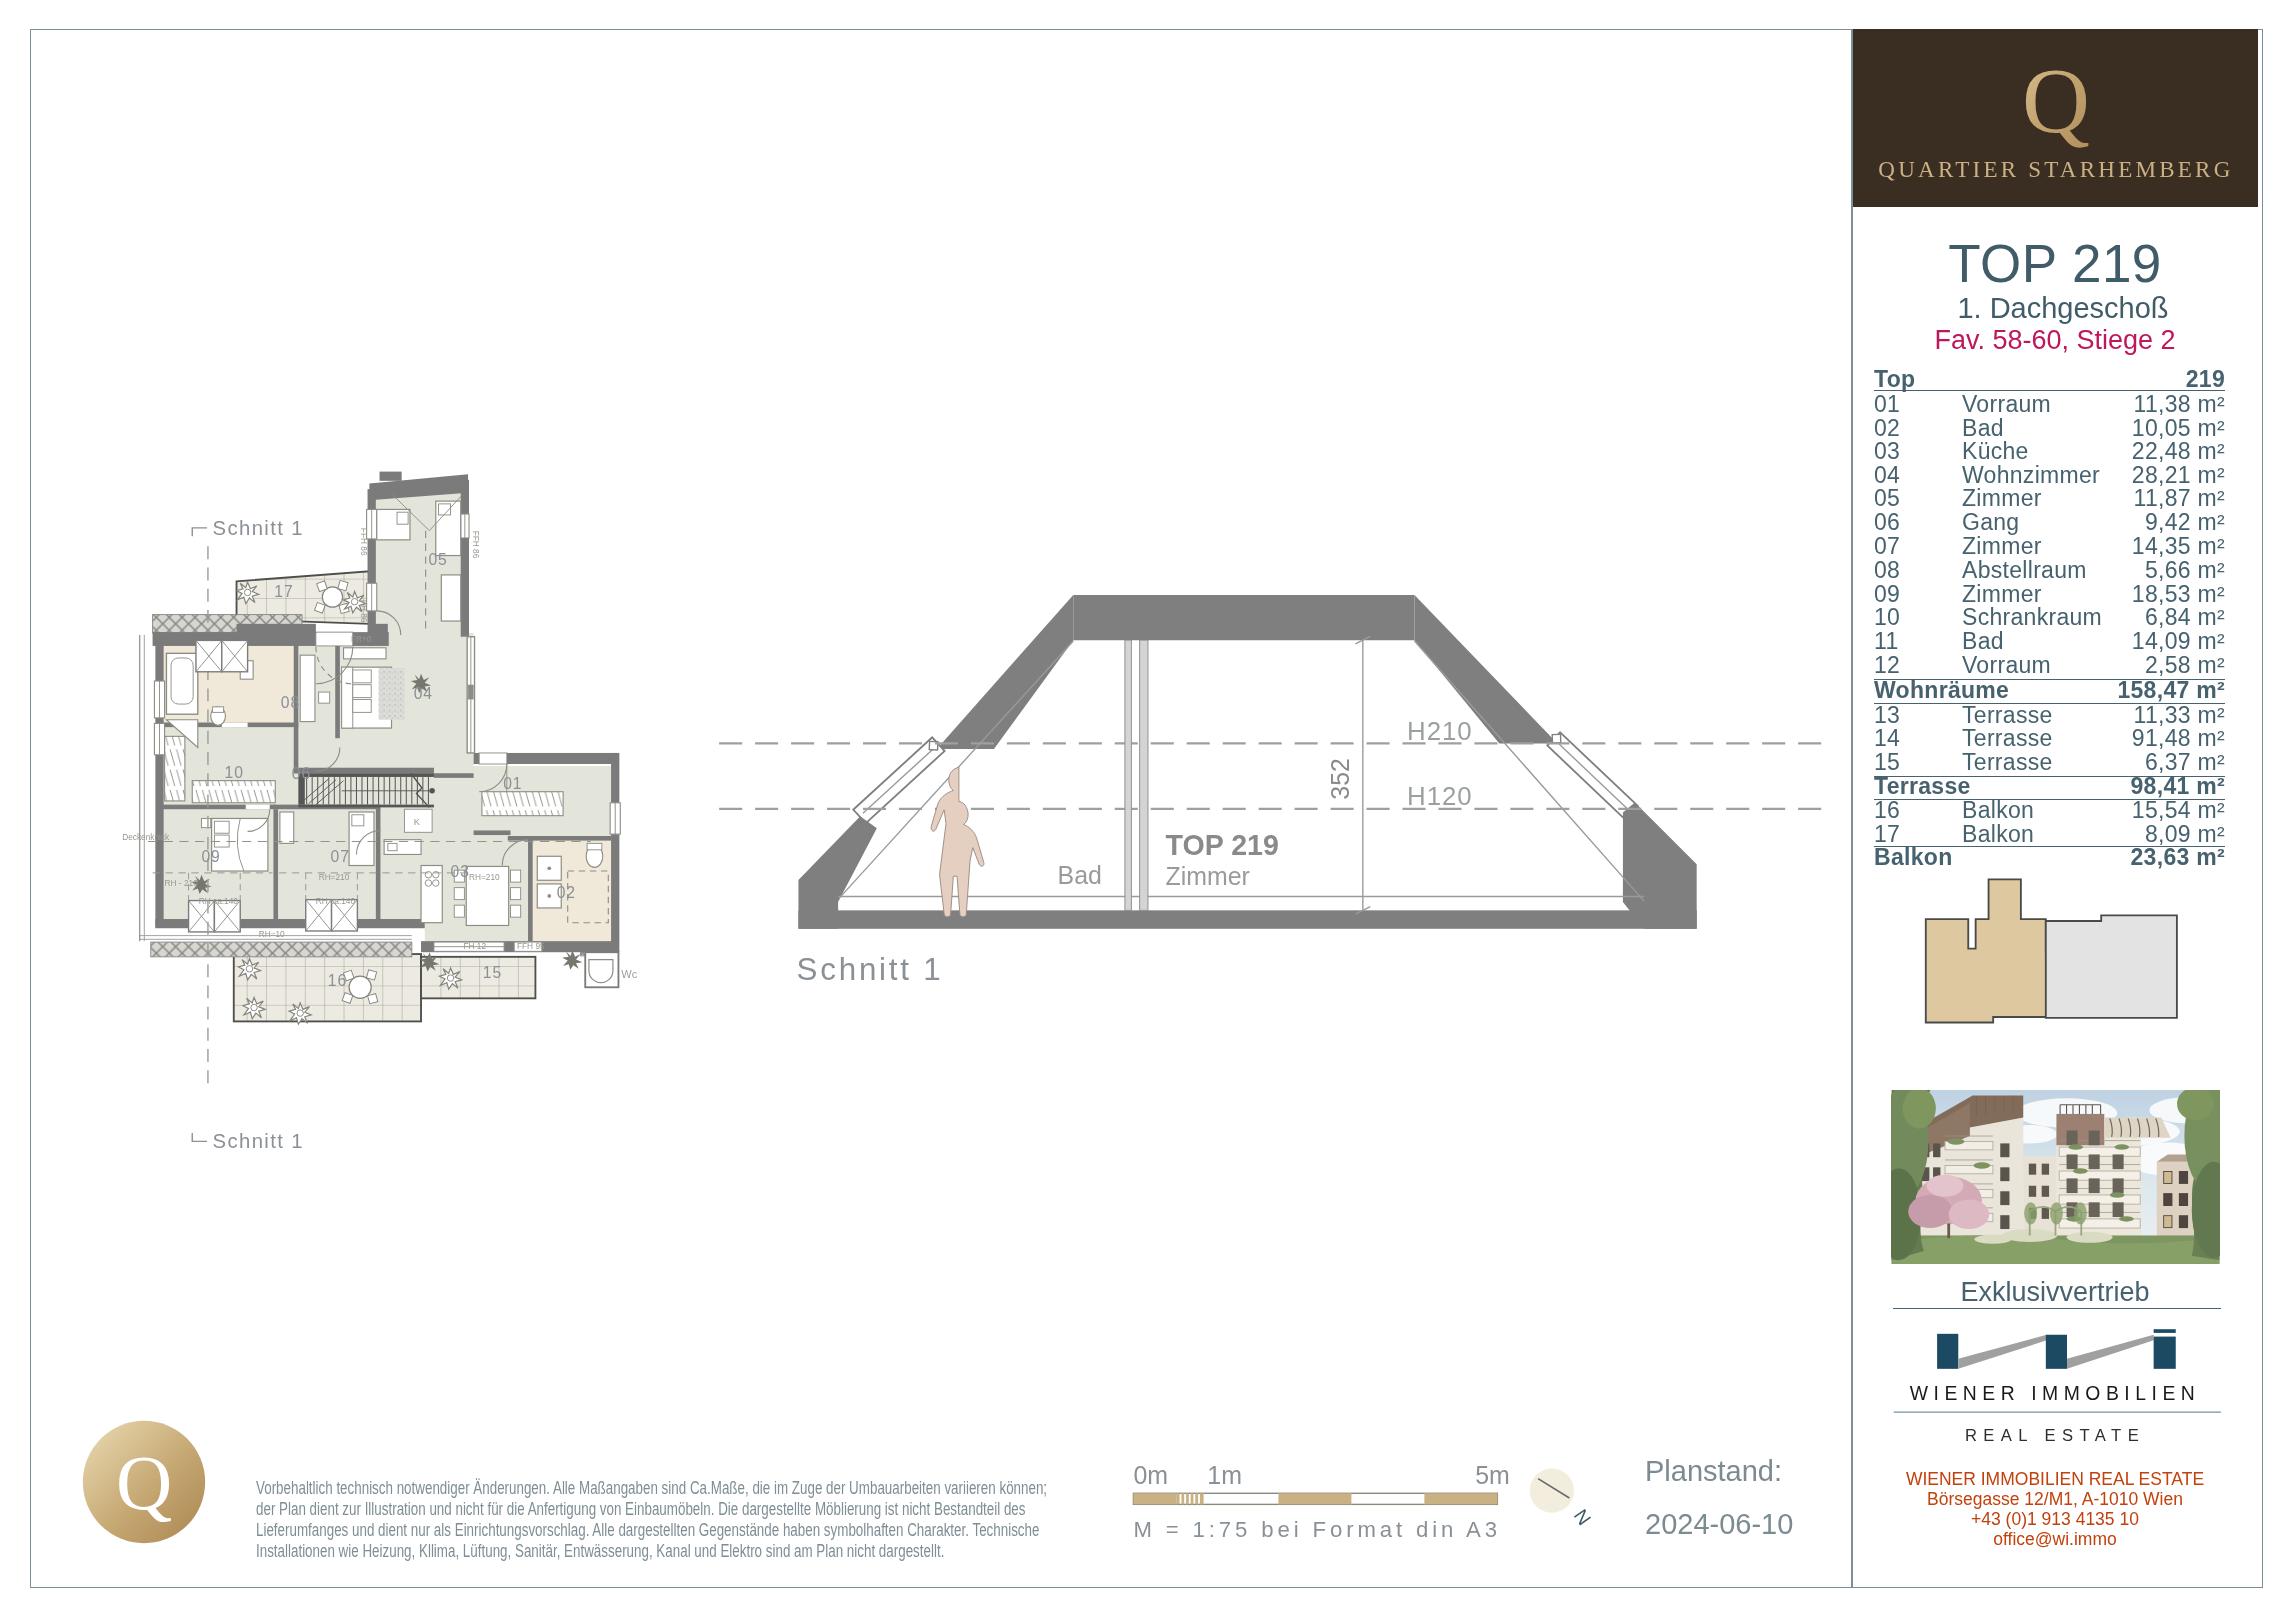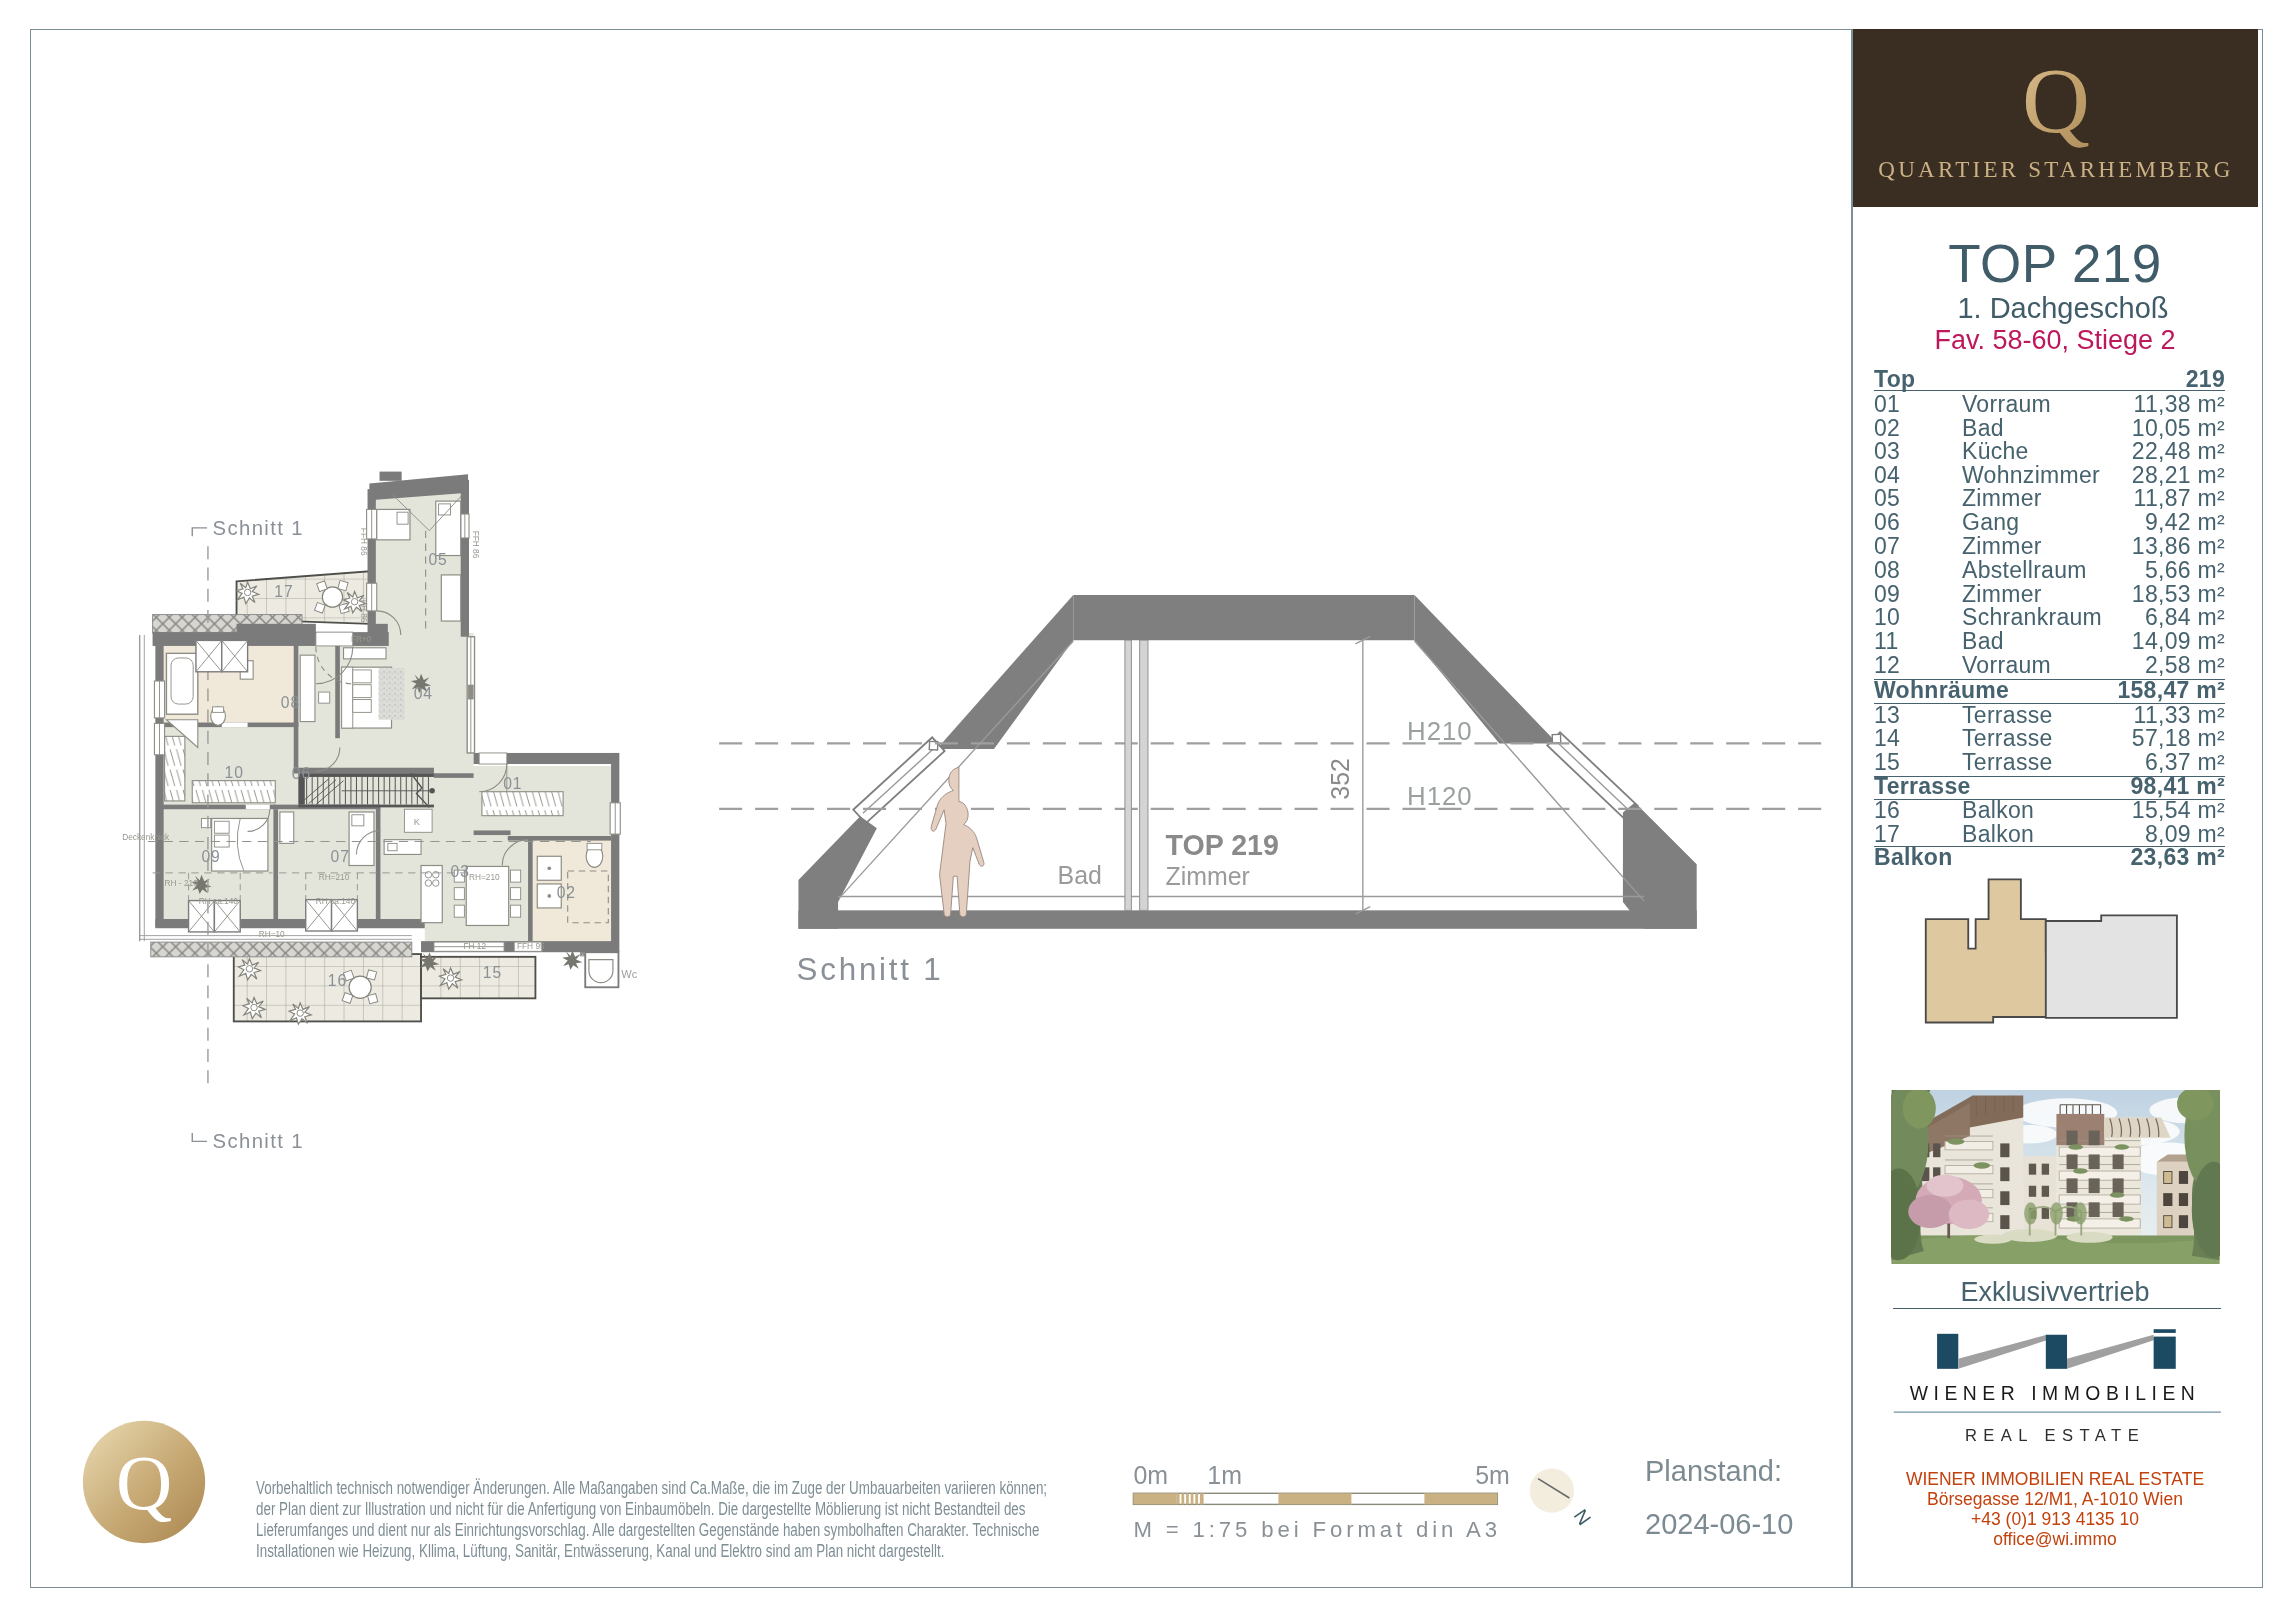--- a/index.html
+++ b/index.html
@@ -66,21 +66,21 @@
     <span class="vl">11,87 m²</span>
   </div>
 <div class="tblrow" style="left:1874px;top:509px;">
     <span class="no">06</span>
     <span class="nm">Gang</span>
     <span class="vl">9,42 m²</span>
   </div>
 <div class="tblrow" style="left:1874px;top:533px;">
     <span class="no">07</span>
     <span class="nm">Zimmer</span>
-    <span class="vl">13,86 m²</span>
+    <span class="vl">14,35 m²</span>
   </div>
 <div class="tblrow" style="left:1874px;top:557px;">
     <span class="no">08</span>
     <span class="nm">Abstellraum</span>
     <span class="vl">5,66 m²</span>
   </div>
 <div class="tblrow" style="left:1874px;top:581px;">
     <span class="no">09</span>
     <span class="nm">Zimmer</span>
     <span class="vl">18,53 m²</span>
@@ -107,21 +107,21 @@
   </div>
 <div class="tline" style="left:1874px;top:703px;"></div>
 <div class="tblrow" style="left:1874px;top:702px;">
     <span class="no">13</span>
     <span class="nm">Terrasse</span>
     <span class="vl">11,33 m²</span>
   </div>
 <div class="tblrow" style="left:1874px;top:725px;">
     <span class="no">14</span>
     <span class="nm">Terrasse</span>
-    <span class="vl">57,18 m²</span>
+    <span class="vl">91,48 m²</span>
   </div>
 <div class="tblrow" style="left:1874px;top:749px;">
     <span class="no">15</span>
     <span class="nm">Terrasse</span>
     <span class="vl">6,37 m²</span>
   </div>
 <div class="tline" style="left:1874px;top:776px;"></div>
 <div class="tblrow" style="left:1874px;top:773px;font-weight:bold;">
     <span class="no">Terrasse</span>
     <span class="vl">98,41 m²</span>

